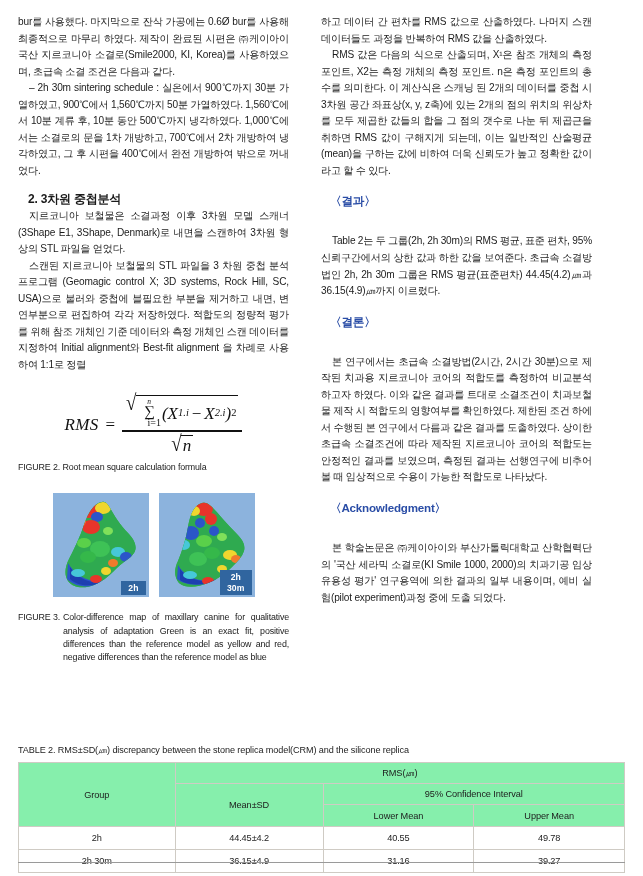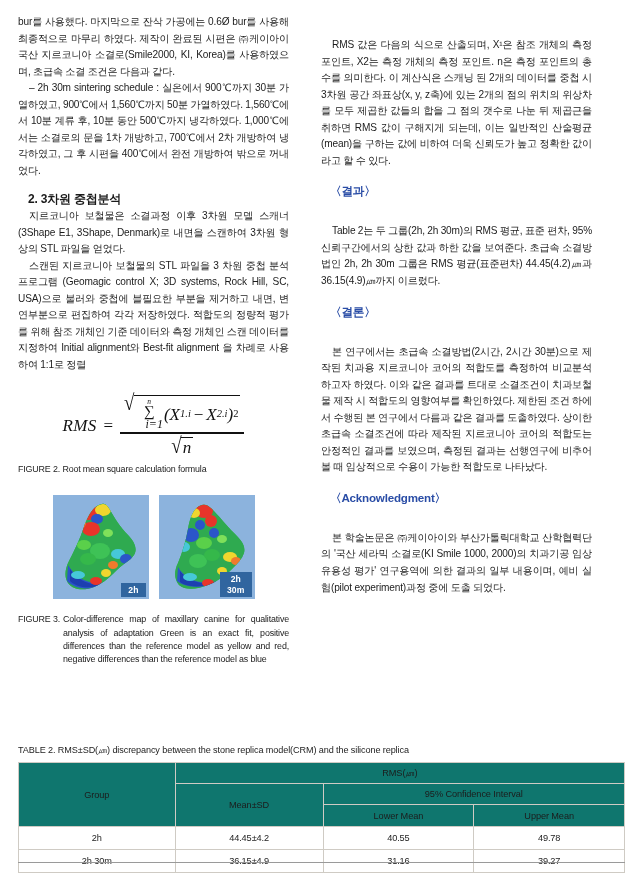--- a/index.html
+++ b/index.html
@@ -129,21 +129,21 @@
   .sum-block {
     display: inline-flex;
     flex-direction: column;
     align-items: center;
     font-style: normal;
     margin-right: 1px;
     line-height: 1;
   }
   .sum-block .lim-top { font-size: 7.5px; font-style: italic; margin-bottom: -1px; }
   .sum-block .sigma { font-size: 15px; }
-  .sum-block .lim-bot { font-size: 12px; font-style: italic; margin-top: -1px; padding-left: 10px; }
+  .sum-block .lim-bot { font-size: 10px; margin-top: -1px; padding-left: 10px; }
   sub.vsub { font-size: 0.62em; font-style: italic; }
   sup.vsup { font-size: 0.62em; font-style: normal; }
 
   .fig-caption {
     font-size: 8.9px;
     line-height: 13px;
     margin: 7px 0 0 0;
     letter-spacing: -0.15px;
     color: #1c1c1c;
   }
@@ -212,21 +212,21 @@
   }
   table.data th, table.data td {
     border: 0.8px solid #cfcbc4;
     text-align: center;
     vertical-align: middle;
     padding: 0;
     font-weight: normal;
     letter-spacing: -0.1px;
   }
   table.data thead th {
-    background: #0f766e;
+    background: #86efac;
   }
   table.data tbody td {
     background: #ffffff;
     height: 22px;
   }
   .h-rms   { height: 20px; }
   .h-ci    { height: 20px; }
   .h-sub   { height: 21px; }
   .group-h { width: 157px; }
   .mean-h  { width: 148px; }
@@ -380,20 +380,21 @@
 
       <div class="fig3-caption">
         <span class="lead">FIGURE 3.</span>
         <span class="txt">Color-difference map of maxillary canine for qualitative analysis of adaptation Green is an exact fit, positive differences than the reference model as yellow and red, negative differences than the reference model as blue</span>
       </div>
 
     </div>
 
     <div class="col col-right">
 
+      <p class="body">하고 데이터 간 편차를 RMS 값으로 산출하였다. 나머지 스캔 데이터들도 과정을 반복하여 RMS 값을 산출하였다.</p>
 
       <p class="body indent gap">RMS 값은 다음의 식으로 산출되며, X¹은 참조 개체의 측정 포인트, X2는 측정 개체의 측정 포인트. n은 측정 포인트의 총 수를 의미한다. 이 계산식은 스캐닝 된 2개의 데이터를 중첩 시 3차원 공간 좌표상(x, y, z축)에 있는 2개의 점의 위치의 위상차를 모두 제곱한 값들의 합을 그 점의 갯수로 나눈 뒤 제곱근을 취하면 RMS 값이 구해지게 되는데, 이는 일반적인 산술평균 (mean)을 구하는 값에 비하여 더욱 신뢰도가 높고 정확한 값이라고 할 수 있다.</p>
 
       <div class="blue-head">〈결과〉</div>
 
       <p class="body indent gap">Table 2는 두 그룹(2h, 2h 30m)의 RMS 평균, 표준 편차, 95% 신뢰구간에서의 상한 값과 하한 값을 보여준다. 초급속 소결방법인 2h, 2h 30m 그룹은 RMS 평균(표준편차) 44.45(4.2)㎛과 36.15(4.9)㎛까지 이르렀다.</p>
 
       <div class="blue-head">〈결론〉</div>
 
       <p class="body indent gap">본 연구에서는 초급속 소결방법(2시간, 2시간 30분)으로 제작된 치과용 지르코니아 코어의 적합도를 측정하여 비교분석하고자 하였다. 이와 같은 결과를 트대로 소결조건이 치과보철물 제작 시 적합도의 영향여부를 확인하였다. 제한된 조건 하에서 수행된 본 연구에서 다름과 같은 결과를 도출하였다. 상이한 초급속 소결조건에 따라 제작된 지르코니아 코어의 적합도는 안정적인 결과를 보였으며, 측정된 결과는 선행연구에 비추어 볼 때 임상적으로 수용이 가능한 적합도로 나타났다.</p>

